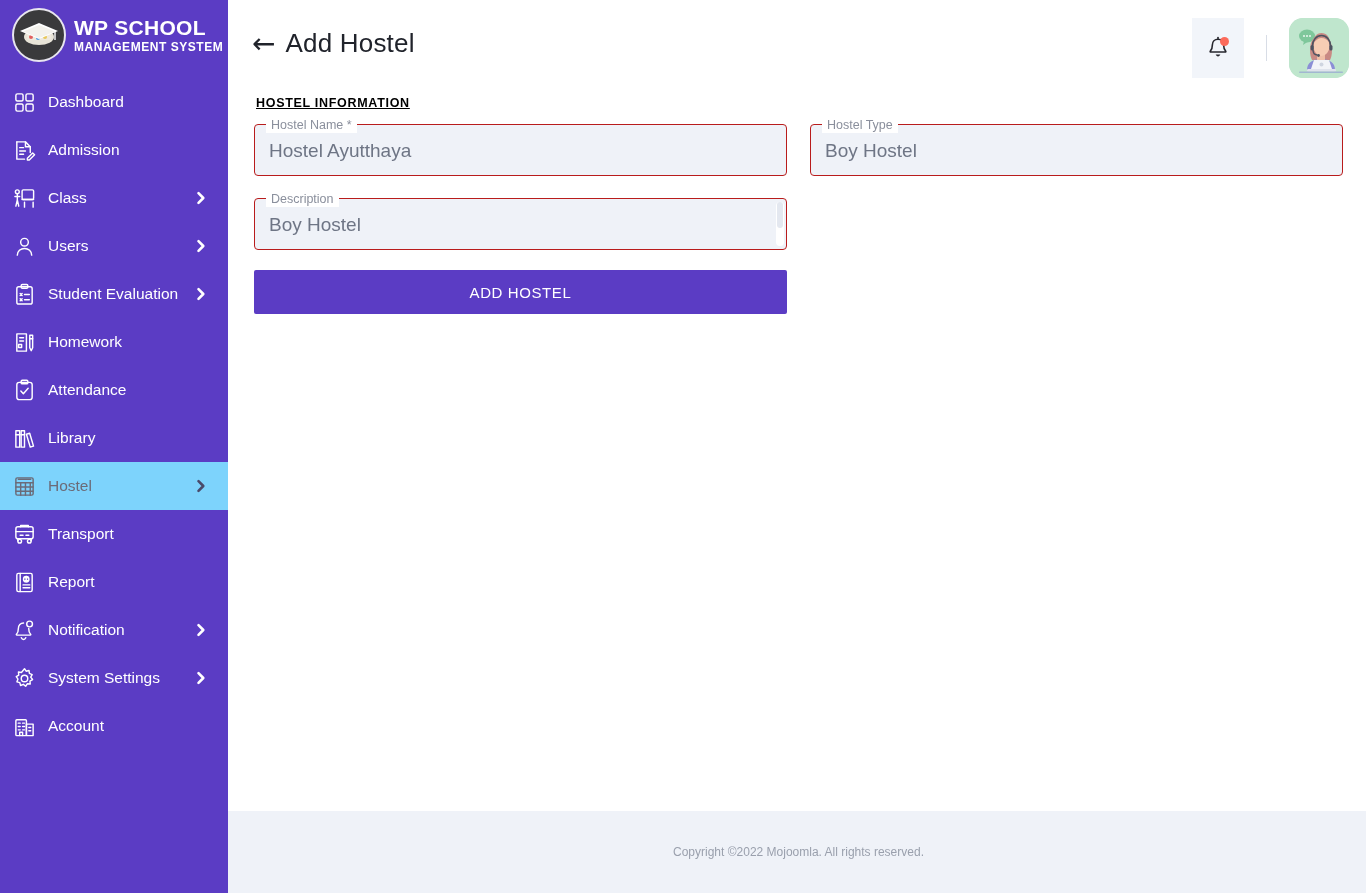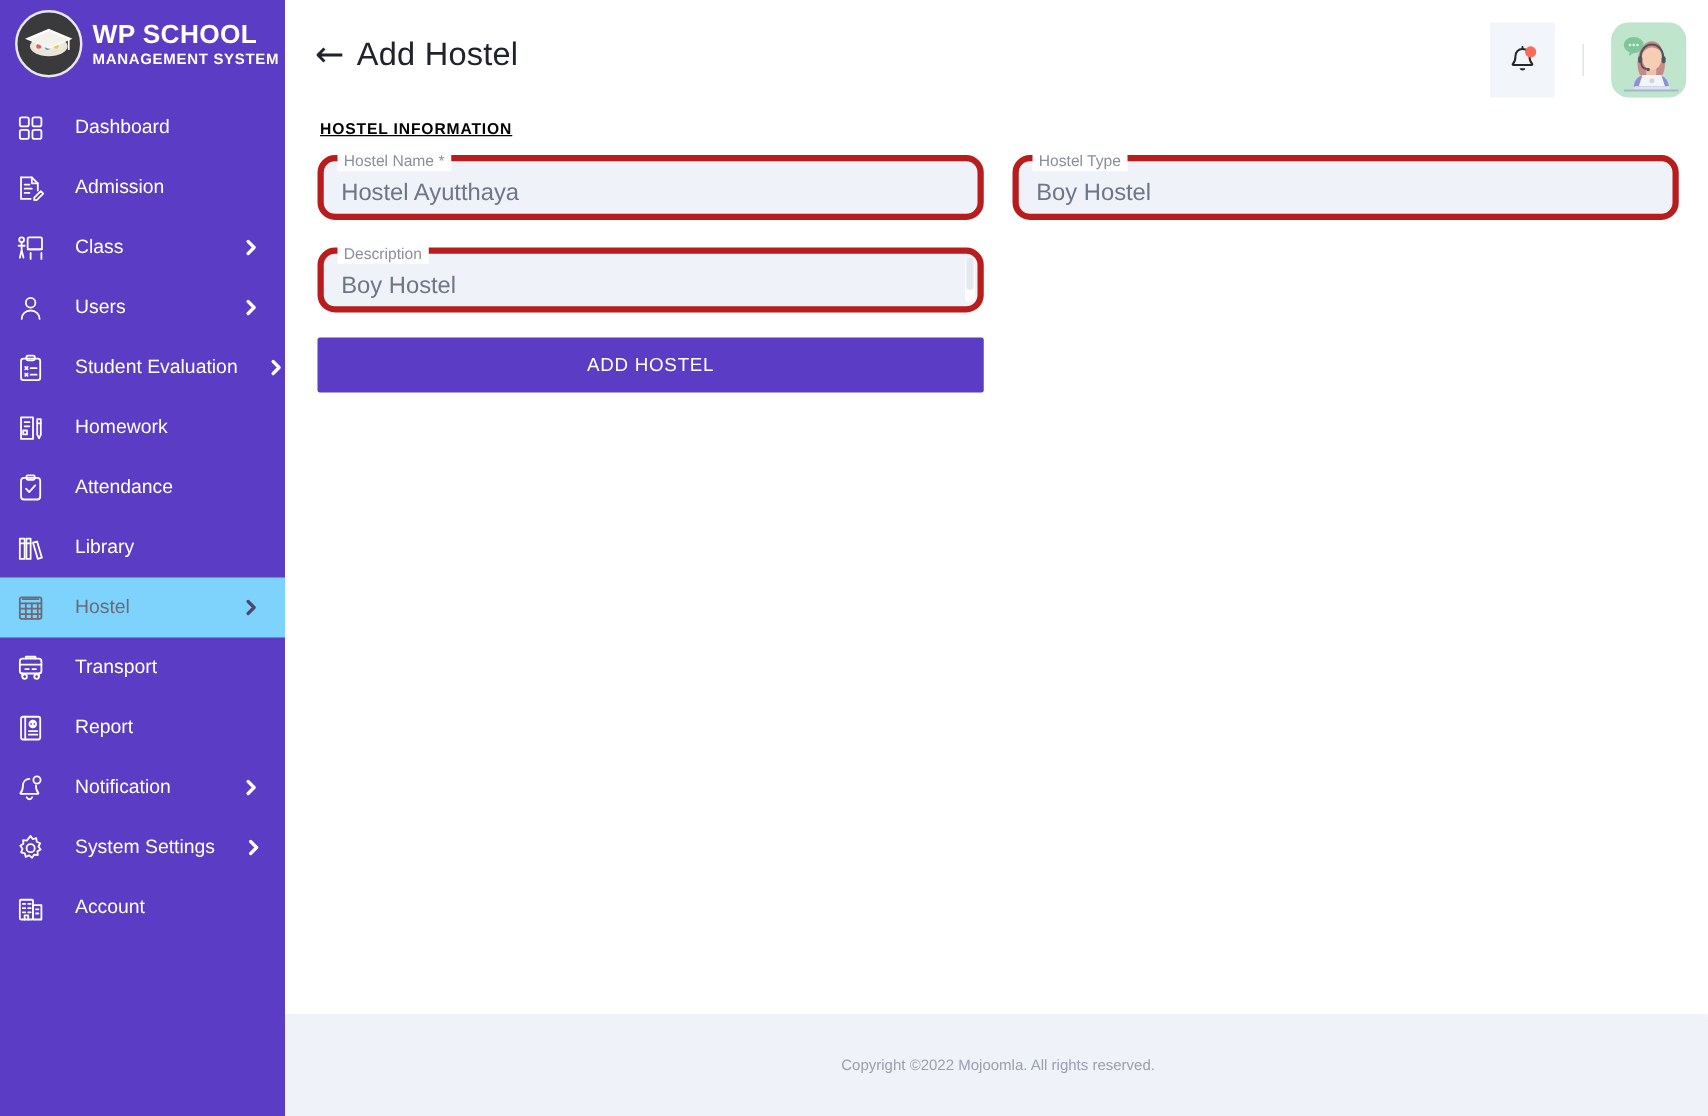--- a/index.html
+++ b/index.html
@@ -35,21 +35,21 @@
     color: #ffffff; font-size: 21px; font-weight: bold; letter-spacing: .3px;
     white-space: nowrap;
   }
   .brand-sub {
     color: #ffffff; font-size: 12px; font-weight: bold;
     letter-spacing: .55px; margin-top: 3px; white-space: nowrap;
   }
 
   .nav { display: flex; flex-direction: column; padding-top: 6px; }
   .nav-item {
-    display: flex; align-items: center; gap: 24px;
+    display: flex; align-items: center; gap: 12px;
     height: 48px; padding: 0 16px 0 12px;
     color: #ffffff; font-size: 15.5px; cursor: pointer;
     position: relative;
   }
   .nav-item .nav-ico {
     width: 24px; height: 24px; min-width: 24px;
     display: flex; align-items: center; justify-content: center;
   }
   .nav-item .nav-ico svg { display: block; }
   .nav-label { flex: 1; white-space: nowrap; }
@@ -102,21 +102,21 @@
   .section-label {
     font-size: 12.5px; font-weight: bold; color: #000000;
     letter-spacing: .7px; padding: 0 0 14px 2px; text-decoration: underline;
   }
   .form-grid {
     display: grid; grid-template-columns: 533px 533px; column-gap: 23px; row-gap: 10px;
     align-content: start;
   }
 
   .field {
-    position: relative; border: 5px solid #b91c1c; border-radius: 14px;
+    position: relative; border: 1px solid #b91c1c; border-radius: 4px;
     background: #eff2f8; height: 52px; padding: 16px 14px 0 14px;
   }
   .field.tall { height: 52px; }
   .field-legend {
     position: absolute; top: -8px; left: 11px;
     background: #ffffff; padding: 0 5px;
     font-size: 12.5px; color: #8a8f9c; line-height: 16px;
     white-space: nowrap;
   }
   .field-value {

